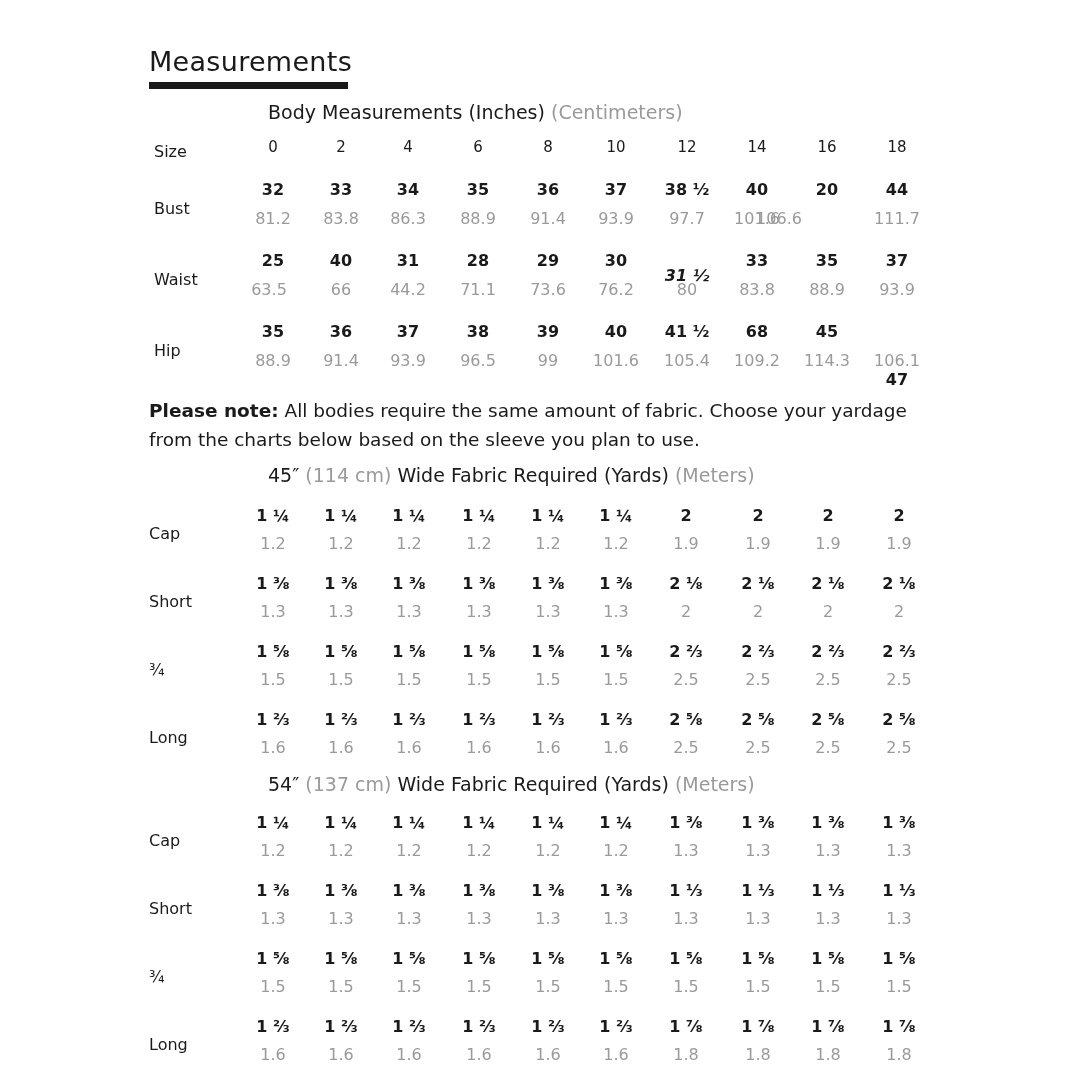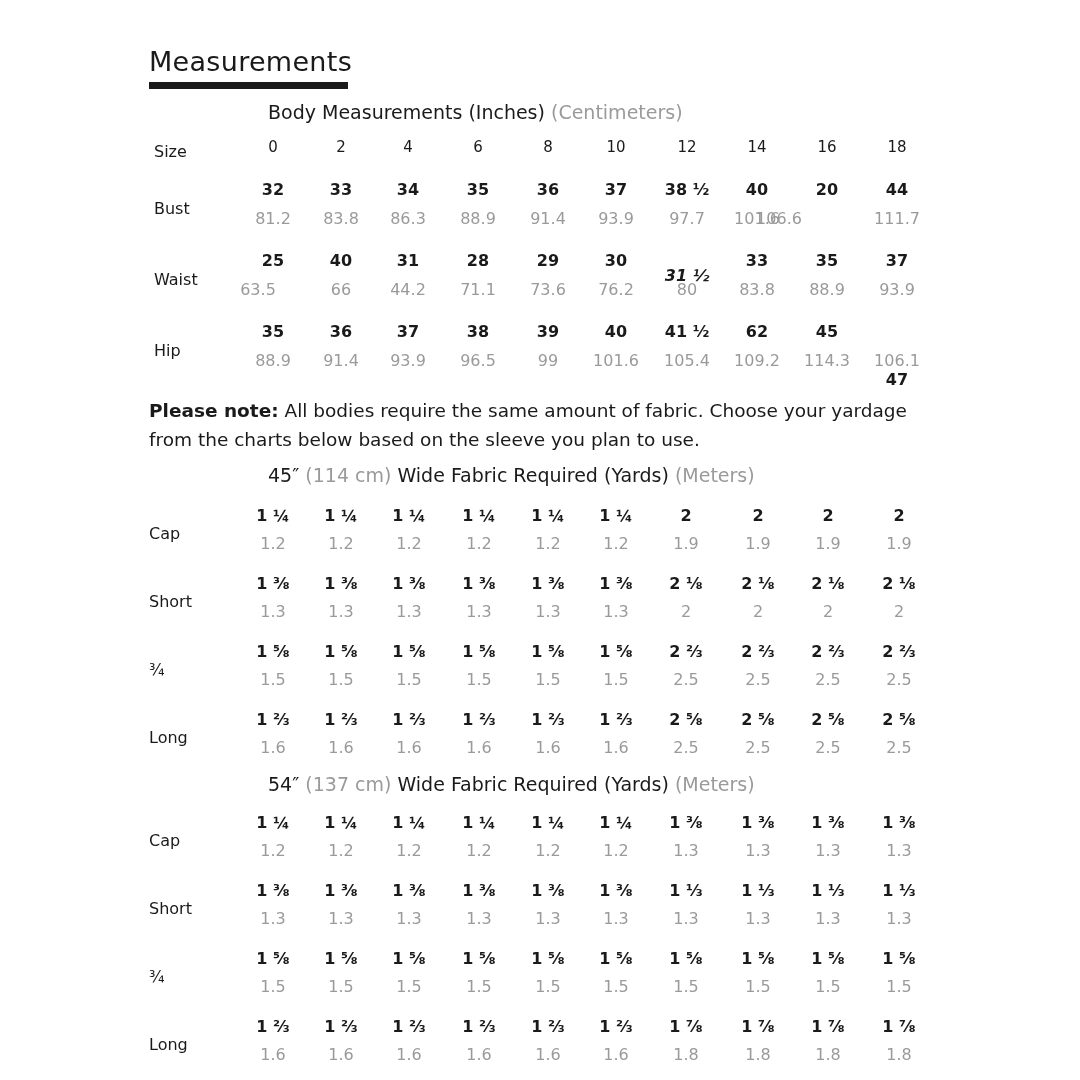--- a/index.html
+++ b/index.html
@@ -82,39 +82,39 @@
     <div class="cell imp" style="left: 273px; top: 251px;">25</div>
     <div class="cell imp" style="left: 341px; top: 251px;">40</div>
     <div class="cell imp" style="left: 408px; top: 251px;">31</div>
     <div class="cell imp" style="left: 478px; top: 251px;">28</div>
     <div class="cell imp" style="left: 548px; top: 251px;">29</div>
     <div class="cell imp" style="left: 616px; top: 251px;">30</div>
     <div class="cell imp" style="left: 687px; top: 266px; font-style: italic;">31 ½</div>
     <div class="cell imp" style="left: 757px; top: 251px;">33</div>
     <div class="cell imp" style="left: 827px; top: 251px;">35</div>
     <div class="cell imp" style="left: 897px; top: 251px;">37</div>
-    <div class="cell met" style="left: 258px; top: 280px;">63.5</div>
+    <div class="cell met" style="left: 269px; top: 280px;">63.5</div>
     <div class="cell met" style="left: 341px; top: 280px;">66</div>
     <div class="cell met" style="left: 408px; top: 280px;">44.2</div>
     <div class="cell met" style="left: 478px; top: 280px;">71.1</div>
     <div class="cell met" style="left: 548px; top: 280px;">73.6</div>
     <div class="cell met" style="left: 616px; top: 280px;">76.2</div>
     <div class="cell met" style="left: 687px; top: 280px;">80</div>
     <div class="cell met" style="left: 757px; top: 280px;">83.8</div>
     <div class="cell met" style="left: 827px; top: 280px;">88.9</div>
     <div class="cell met" style="left: 897px; top: 280px;">93.9</div>
     <div class="row-label" style="left: 154px; top: 341px;">Hip</div>
     <div class="cell imp" style="left: 273px; top: 322px;">35</div>
     <div class="cell imp" style="left: 341px; top: 322px;">36</div>
     <div class="cell imp" style="left: 408px; top: 322px;">37</div>
     <div class="cell imp" style="left: 478px; top: 322px;">38</div>
     <div class="cell imp" style="left: 548px; top: 322px;">39</div>
     <div class="cell imp" style="left: 616px; top: 322px;">40</div>
     <div class="cell imp" style="left: 687px; top: 322px;">41 ½</div>
-    <div class="cell imp" style="left: 757px; top: 322px;">62</div>
+    <div class="cell imp" style="left: 757px; top: 322px;">68</div>
     <div class="cell imp" style="left: 827px; top: 322px;">45</div>
     <div class="cell imp" style="left: 897px; top: 322px; margin-top: 48px;">47</div>
     <div class="cell met" style="left: 273px; top: 351px;">88.9</div>
     <div class="cell met" style="left: 341px; top: 351px;">91.4</div>
     <div class="cell met" style="left: 408px; top: 351px;">93.9</div>
     <div class="cell met" style="left: 478px; top: 351px;">96.5</div>
     <div class="cell met" style="left: 548px; top: 351px;">99</div>
     <div class="cell met" style="left: 616px; top: 351px;">101.6</div>
     <div class="cell met" style="left: 687px; top: 351px;">105.4</div>
     <div class="cell met" style="left: 757px; top: 351px;">109.2</div>

